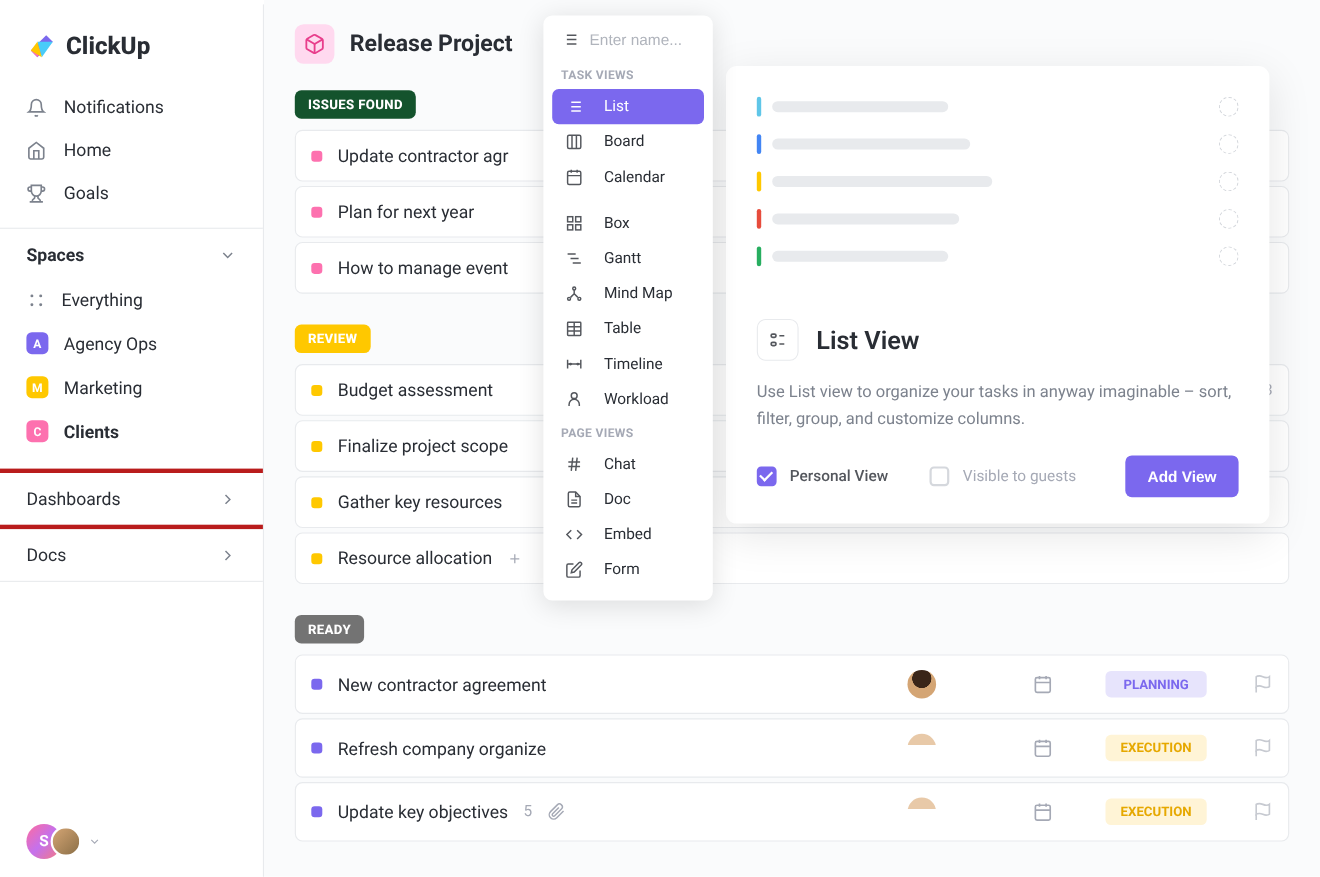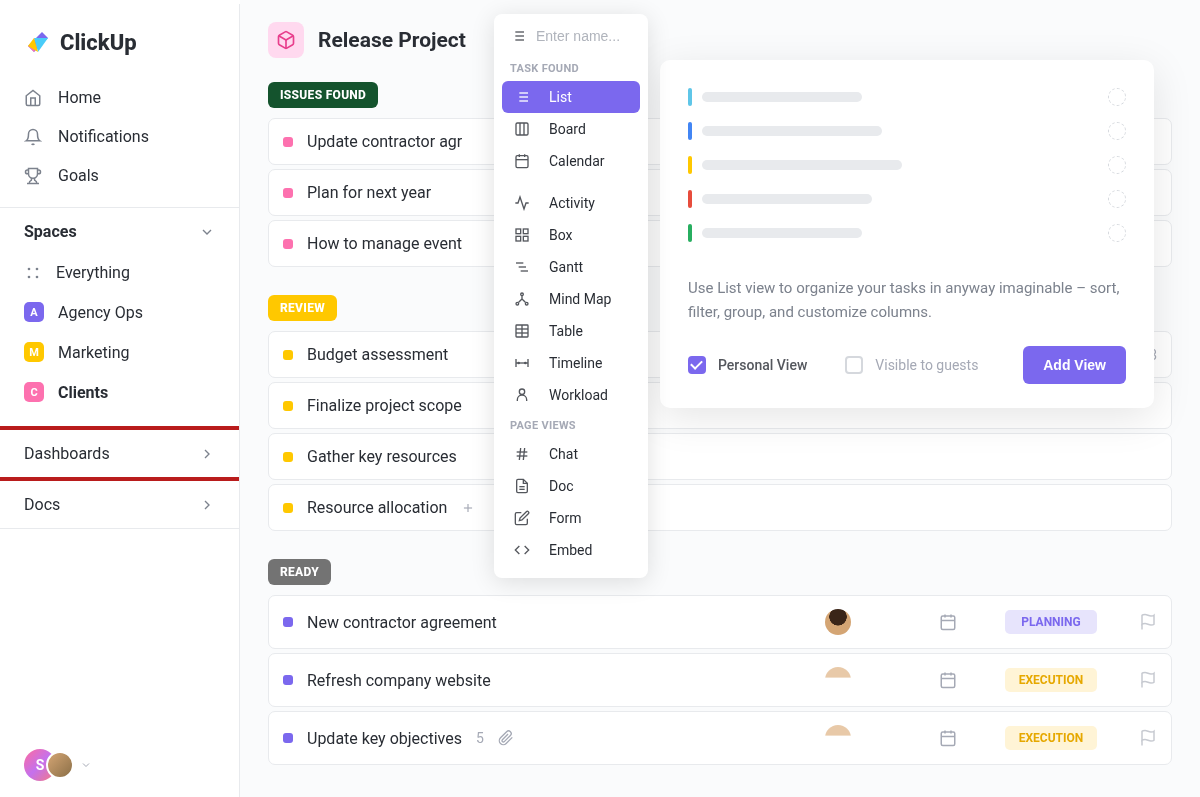--- a/index.html
+++ b/index.html
@@ -108,34 +108,34 @@
           <path d="M4 18l6-8 4 14z" fill="#ffc800"></path>
         </svg>
     </span>
     <span class="logo-text">ClickUp</span>
   </div>
 
   <div class="nav-section">
     <div class="nav-item">
       <span class="nav-icon">
           <svg width="18" height="18" viewBox="0 0 24 24" fill="none" stroke="currentColor" stroke-width="2">
+            <path d="M18 8A6 6 0 006 8c0 7-3 9-3 9h18s-3-2-3-9"></path>
+            <path d="M13.73 21a2 2 0 01-3.46 0"></path>
+          </svg>
+        </span>
+      <span class="nav-label">Notifications</span>
+    </div>
+    <div class="nav-item">
+      <span class="nav-icon">
+          <svg width="18" height="18" viewBox="0 0 24 24" fill="none" stroke="currentColor" stroke-width="2">
             <path d="M3 9l9-7 9 7v11a2 2 0 01-2 2H5a2 2 0 01-2-2z"></path>
             <polyline points="9 22 9 12 15 12 15 22"></polyline>
           </svg>
         </span>
       <span class="nav-label">Home</span>
-    </div>
-    <div class="nav-item">
-      <span class="nav-icon">
-          <svg width="18" height="18" viewBox="0 0 24 24" fill="none" stroke="currentColor" stroke-width="2">
-            <path d="M18 8A6 6 0 006 8c0 7-3 9-3 9h18s-3-2-3-9"></path>
-            <path d="M13.73 21a2 2 0 01-3.46 0"></path>
-          </svg>
-        </span>
-      <span class="nav-label">Notifications</span>
     </div>
     <div class="nav-item">
       <span class="nav-icon">
           <svg width="18" height="18" viewBox="0 0 24 24" fill="none" stroke="currentColor" stroke-width="2">
             <path d="M6 9H4.5a2.5 2.5 0 010-5H6"></path>
             <path d="M18 9h1.5a2.5 2.5 0 000-5H18"></path>
             <path d="M4 22h16"></path>
             <path d="M10 14.66V17c0 .55-.47.98-.97 1.21C7.85 18.75 7 20.24 7 22"></path>
             <path d="M14 14.66V17c0 .55.47.98.97 1.21C16.15 18.75 17 20.24 17 22"></path>
             <path d="M18 2H6v7a6 6 0 0012 0V2z"></path>
@@ -286,21 +286,21 @@
       <span class="task-status status-planning">PLANNING</span>
       <span class="task-flag">
           <svg width="18" height="18" viewBox="0 0 24 24" fill="none" stroke="currentColor" stroke-width="2">
             <path d="M4 15s1-1 4-1 5 2 8 2 4-1 4-1V3s-1 1-4 1-5-2-8-2-4 1-4 1z"></path>
             <line x1="4" y1="22" x2="4" y2="15"></line>
           </svg>
         </span>
     </div>
     <div class="task-row task-row-full">
       <span class="task-dot dot-purple"></span>
-      <span class="task-name">Refresh company website</span>
+      <span class="task-name">Refresh company organize</span>
       <span class="task-avatar" style="background:linear-gradient(#e8c9a8 40%,#fff 41%)"></span>
       <span class="task-date">
           <svg width="18" height="18" viewBox="0 0 24 24" fill="none" stroke="currentColor" stroke-width="2">
             <rect x="3" y="4" width="18" height="18" rx="2"></rect>
             <line x1="16" y1="2" x2="16" y2="6"></line>
             <line x1="8" y1="2" x2="8" y2="6"></line>
             <line x1="3" y1="10" x2="21" y2="10"></line>
           </svg>
         </span>
       <span class="task-status status-execution">EXECUTION</span>
@@ -347,21 +347,21 @@
           <line x1="8" y1="6" x2="21" y2="6"></line>
           <line x1="8" y1="12" x2="21" y2="12"></line>
           <line x1="8" y1="18" x2="21" y2="18"></line>
           <line x1="3" y1="6" x2="3.01" y2="6"></line>
           <line x1="3" y1="12" x2="3.01" y2="12"></line>
           <line x1="3" y1="18" x2="3.01" y2="18"></line>
         </svg>
       </span>
     <input class="dropdown-input" placeholder="Enter name..." style="">
   </div>
-  <div class="dropdown-label">TASK FOUND</div>
+  <div class="dropdown-label">TASK VIEWS</div>
 
   <div class="dropdown-item selected">
     <span class="dd-icon">
         <svg width="16" height="16" viewBox="0 0 24 24" fill="none" stroke="currentColor" stroke-width="2">
           <line x1="8" y1="6" x2="21" y2="6"></line>
           <line x1="8" y1="12" x2="21" y2="12"></line>
           <line x1="8" y1="18" x2="21" y2="18"></line>
           <line x1="3" y1="6" x2="3.01" y2="6"></line>
           <line x1="3" y1="12" x2="3.01" y2="12"></line>
           <line x1="3" y1="18" x2="3.01" y2="18"></line>
@@ -387,28 +387,20 @@
           <line x1="8" y1="2" x2="8" y2="6"></line>
           <line x1="3" y1="10" x2="21" y2="10"></line>
         </svg>
       </span>
     <span>Calendar</span>
   </div>
   <div style="height:10px"></div>
   <div class="dropdown-item">
     <span class="dd-icon">
         <svg width="16" height="16" viewBox="0 0 24 24" fill="none" stroke="currentColor" stroke-width="2">
-          <polyline points="22 12 18 12 15 21 9 3 6 12 2 12"></polyline>
-        </svg>
-      </span>
-    <span>Activity</span>
-  </div>
-  <div class="dropdown-item">
-    <span class="dd-icon">
-        <svg width="16" height="16" viewBox="0 0 24 24" fill="none" stroke="currentColor" stroke-width="2">
           <rect x="3" y="3" width="7" height="7"></rect>
           <rect x="14" y="3" width="7" height="7"></rect>
           <rect x="14" y="14" width="7" height="7"></rect>
           <rect x="3" y="14" width="7" height="7"></rect>
         </svg>
       </span>
     <span>Box</span>
   </div>
   <div class="dropdown-item">
     <span class="dd-icon">
@@ -484,34 +476,34 @@
           <polyline points="14 2 14 8 20 8"></polyline>
           <line x1="8" y1="13" x2="16" y2="13"></line>
           <line x1="8" y1="17" x2="16" y2="17"></line>
         </svg>
       </span>
     <span>Doc</span>
   </div>
   <div class="dropdown-item">
     <span class="dd-icon">
         <svg width="16" height="16" viewBox="0 0 24 24" fill="none" stroke="currentColor" stroke-width="2">
+          <polyline points="16 18 22 12 16 6"></polyline>
+          <polyline points="8 6 2 12 8 18"></polyline>
+        </svg>
+      </span>
+    <span>Embed</span>
+  </div>
+  <div class="dropdown-item">
+    <span class="dd-icon">
+        <svg width="16" height="16" viewBox="0 0 24 24" fill="none" stroke="currentColor" stroke-width="2">
           <path d="M11 4H4a2 2 0 00-2 2v14a2 2 0 002 2h14a2 2 0 002-2v-7"></path>
           <path d="M18.5 2.5a2.121 2.121 0 013 3L12 15l-4 1 1-4 9.5-9.5z"></path>
         </svg>
       </span>
     <span>Form</span>
-  </div>
-  <div class="dropdown-item">
-    <span class="dd-icon">
-        <svg width="16" height="16" viewBox="0 0 24 24" fill="none" stroke="currentColor" stroke-width="2">
-          <polyline points="16 18 22 12 16 6"></polyline>
-          <polyline points="8 6 2 12 8 18"></polyline>
-        </svg>
-      </span>
-    <span>Embed</span>
   </div>
 </div>
 
 <div class="info-panel">
   <div class="preview-area">
     <div class="preview-row">
         <span class="preview-bar-left" style="background:#5fc6e8"></span>
         <span class="preview-bar-mid" style="width:160px"></span>
         <span class="preview-circle"></span>
       </div>
@@ -530,20 +522,31 @@
         <span class="preview-bar-mid" style="width:170px"></span>
         <span class="preview-circle"></span>
       </div>
     <div class="preview-row">
         <span class="preview-bar-left" style="background:#27ae60"></span>
         <span class="preview-bar-mid" style="width:160px"></span>
         <span class="preview-circle"></span>
       </div>
   </div>
 
+  <div class="panel-header">
+    <span class="panel-icon-box">
+        <svg width="18" height="18" viewBox="0 0 24 24" fill="none" stroke="currentColor" stroke-width="2">
+          <rect x="4" y="5" width="6" height="4" rx="2"></rect>
+          <rect x="4" y="15" width="6" height="4" rx="2"></rect>
+          <line x1="14" y1="7" x2="20" y2="7"></line>
+          <line x1="14" y1="17" x2="20" y2="17"></line>
+        </svg>
+      </span>
+    <span class="panel-title">List View</span>
+  </div>
   <p class="panel-desc">Use List view to organize your tasks in anyway imaginable – sort, filter, group, and customize columns.</p>
   <div class="panel-footer">
     <span class="checkbox checked"></span>
     <span class="check-label">Personal View</span>
     <span style="width:14px"></span>
     <span class="checkbox"></span>
     <span class="check-label muted">Visible to guests</span>
     <button class="add-view-btn">Add View</button>
   </div>
 </div>

